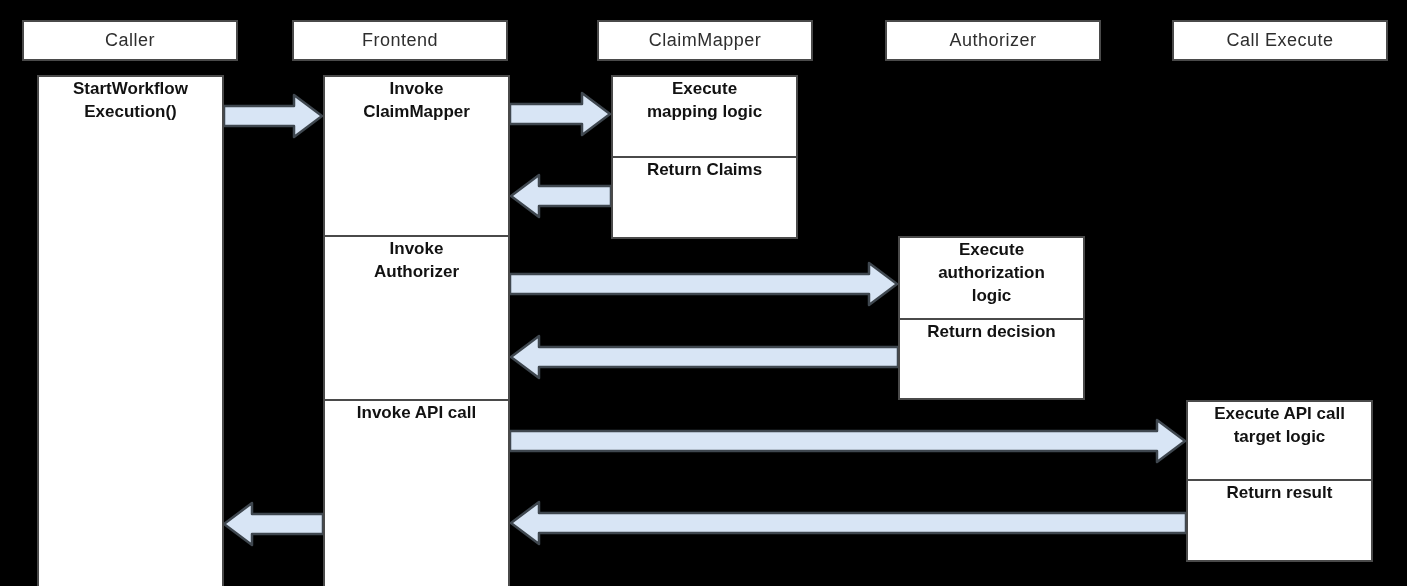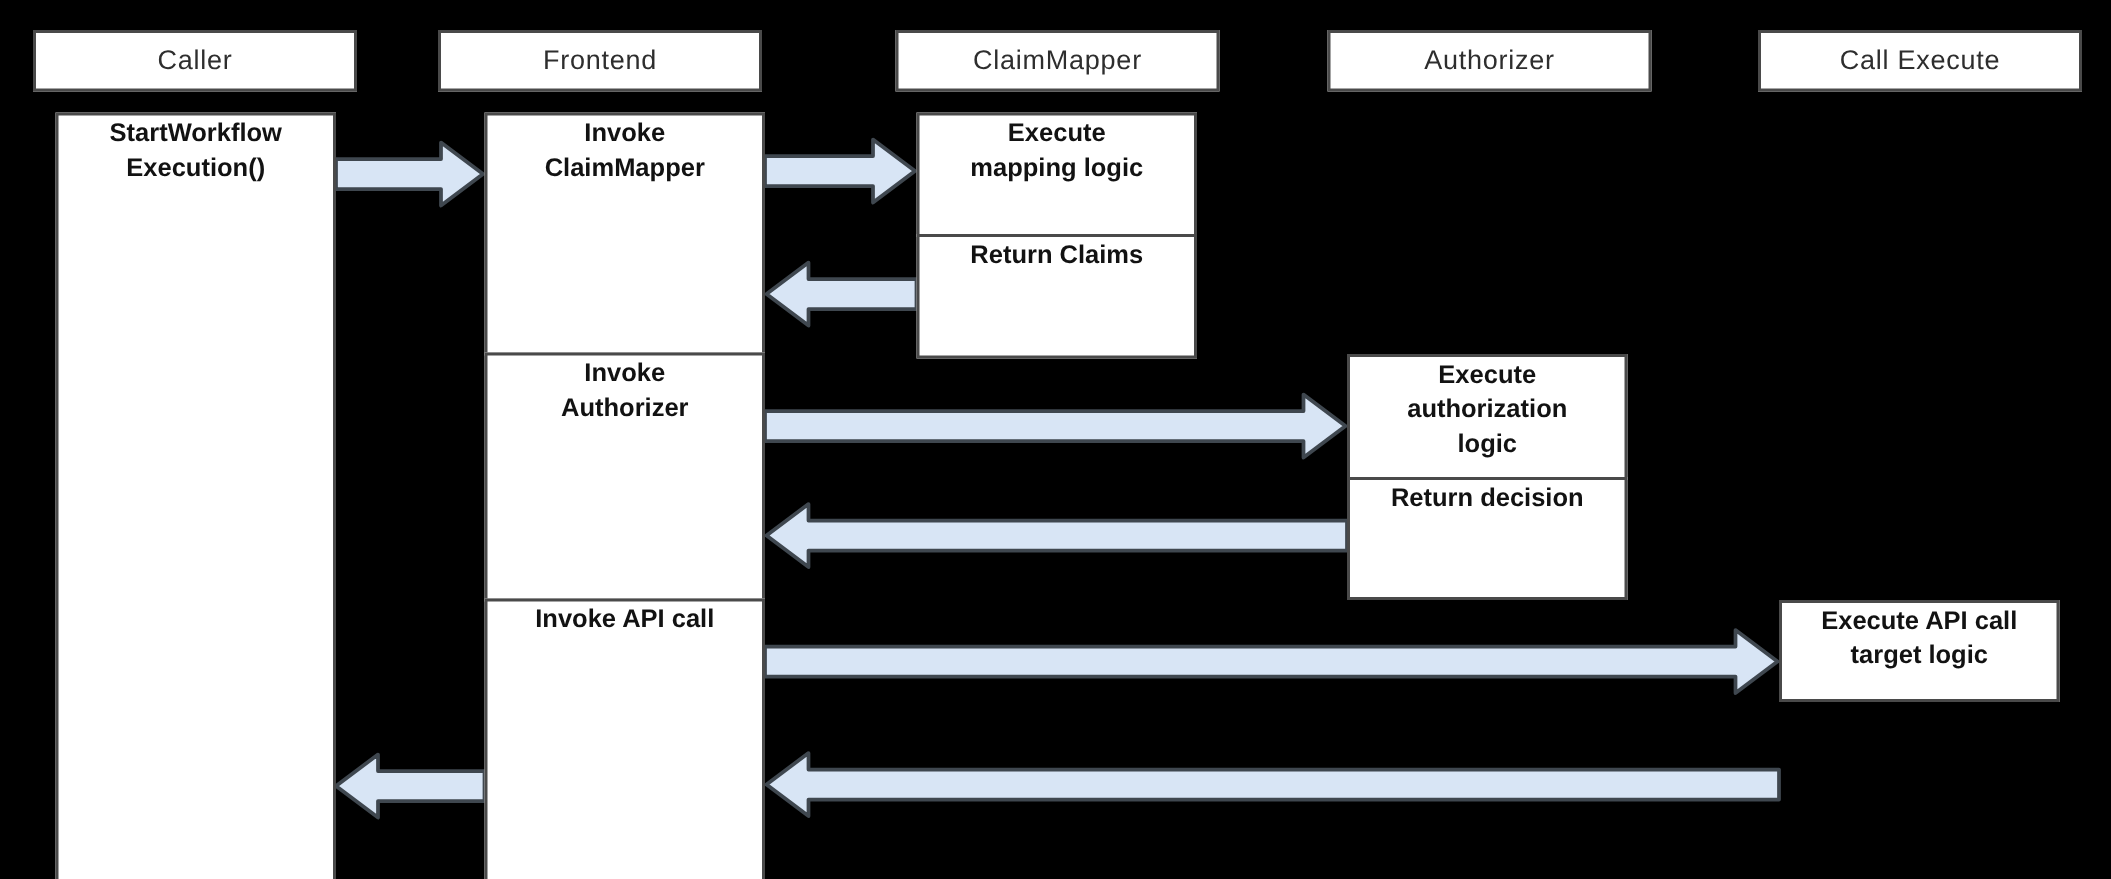--- a/index.html
+++ b/index.html
@@ -106,19 +106,22 @@
       <span>Execute
 authorization
 logic</span>
     </div>
     <div class="abox" style="height:82px">
       <span>Return decision</span>
     </div>
   </div>
 
   <div class="col" style="left:1186px;top:400px">
-    <div class="abox" style="height:68px">
+    <div class="abox" style="height:81px">
       <span>Execute API call
 target logic</span>
+    </div>
+    <div class="abox" style="height:83px">
+      <span>Return result</span>
     </div>
   </div>
 
 </div>
 
 </body></html>

